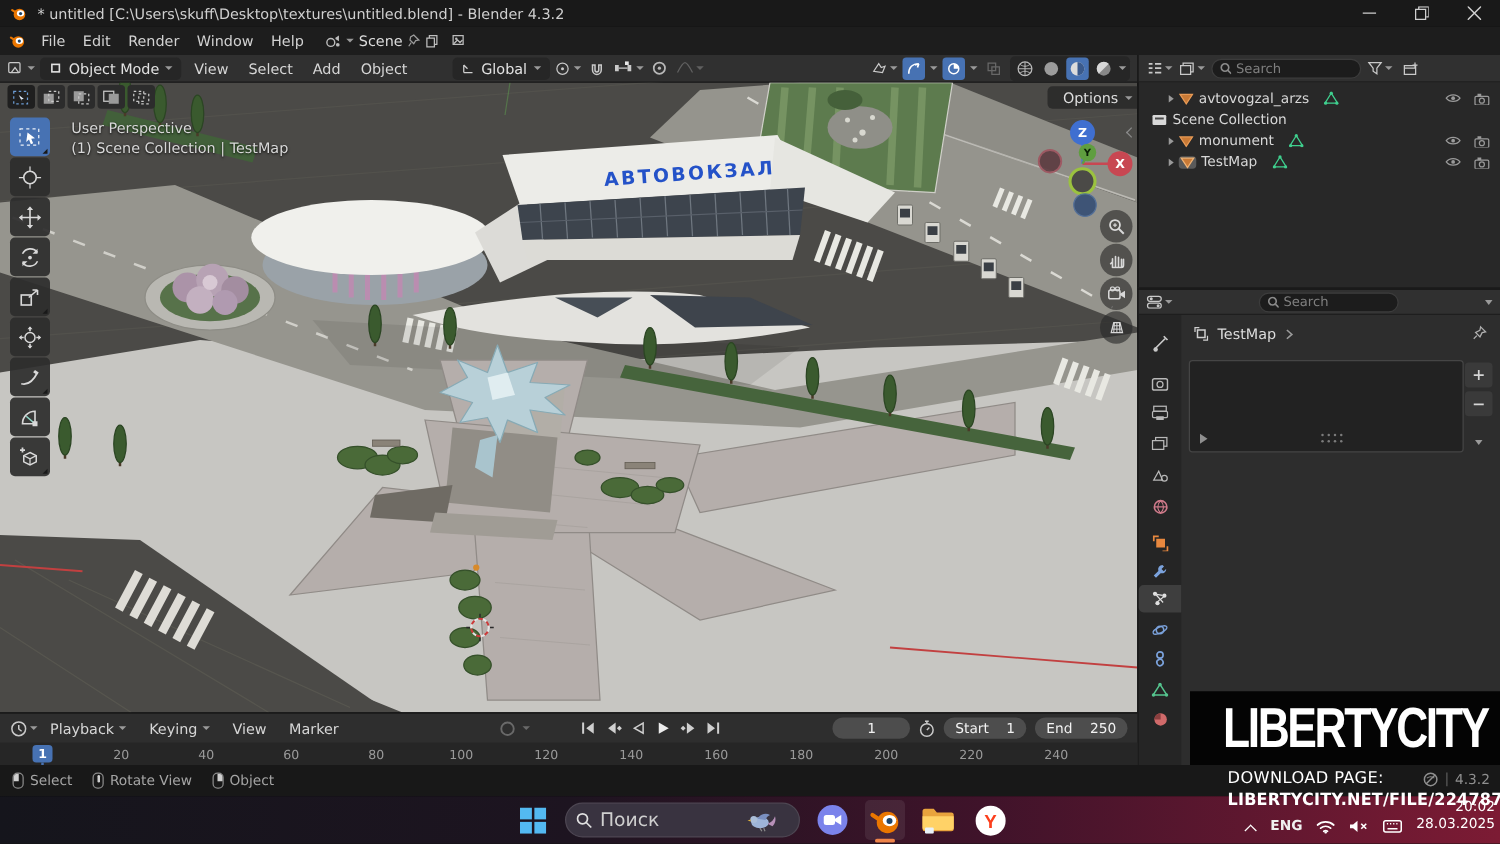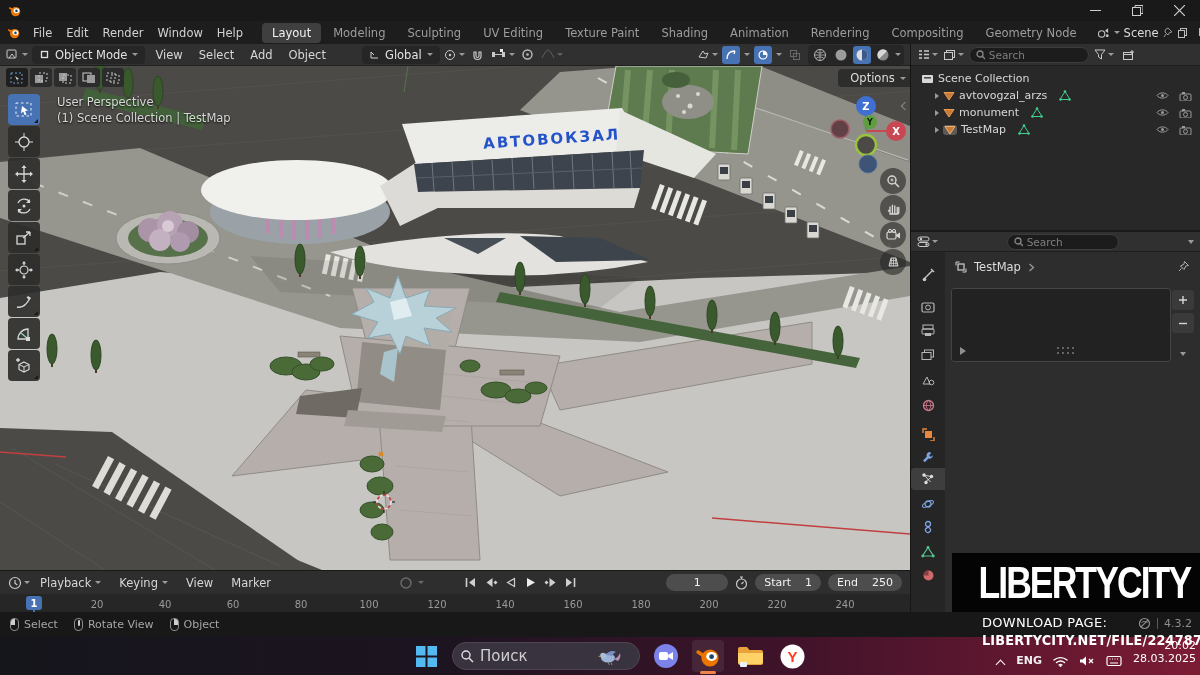--- a/index.html
+++ b/index.html
@@ -110,20 +110,21 @@
 
 <div id="titlebar">
   <span>
       <svg width="14" height="14" viewBox="0 0 24 24">
         <path d="M3 7l8 5" stroke="#ea7600" stroke-width="3" stroke-linecap="round"></path>
         <circle cx="13" cy="13" r="8" fill="#ea7600"></circle>
         <ellipse cx="14.5" cy="11.5" rx="5" ry="4.2" fill="#fff"></ellipse>
         <circle cx="14.5" cy="11.8" r="2.2" fill="#1f4468"></circle>
       </svg>
     </span>
+  <span>* untitled [C:\Users\skuff\Desktop\textures\untitled.blend] - Blender 4.3.2</span>
   <div class="winbtns">
     <div class="wbtn">
         <svg width="11" height="11">
           <line x1="0" y1="5.5" x2="11" y2="5.5" stroke="#cfcfcf" stroke-width="1"></line>
         </svg>
       </div>
     <div class="wbtn">
         <svg width="11" height="11">
           <rect x="0.5" y="2.5" width="8" height="8" fill="none" stroke="#cfcfcf"></rect>
           <path d="M3 2.5V.5h8v8h-2" fill="none" stroke="#cfcfcf"></path>
@@ -144,32 +145,20 @@
         <circle cx="13" cy="13" r="8" fill="#ea7600"></circle>
         <ellipse cx="14.5" cy="11.5" rx="5" ry="4.2" fill="#fff"></ellipse>
         <circle cx="14.5" cy="11.8" r="2.2" fill="#1f4468"></circle>
       </svg>
     </span>
   <span class="menu">File</span>
   <span class="menu">Edit</span>
   <span class="menu">Render</span>
   <span class="menu">Window</span>
   <span class="menu">Help</span>
-  <div class="tabs">
-    <span class="tab active">Layout</span>
-    <span class="tab">Modeling</span>
-    <span class="tab">Sculpting</span>
-    <span class="tab">UV Editing</span>
-    <span class="tab">Texture Paint</span>
-    <span class="tab">Shading</span>
-    <span class="tab">Animation</span>
-    <span class="tab">Rendering</span>
-    <span class="tab">Compositing</span>
-    <span class="tab">Geometry Node</span>
-  </div>
   <div class="idwidget">
     <svg width="13" height="12" viewBox="0 0 14 12">
         <circle cx="5" cy="7" r="3.4" fill="none" stroke="#bdbdbd" stroke-width="1.2"></circle>
         <path d="M9 3l3-2v5l-3-2z" fill="#bdbdbd"></path>
         <circle cx="11" cy="9" r="1.6" fill="#bdbdbd"></circle>
       </svg>
     <span class="chev sm"></span>
     <span>Scene</span>
     <svg width="10" height="11">
         <path d="M5 1l4 4-2.5.5L5 8 2 5l.5-2.5z" fill="none" stroke="#9a9a9a"></path>
@@ -711,27 +700,20 @@
         <span class="chev sm" style="margin-left:2px"></span>
       </span>
     <span class="icbtn">
         <svg width="13" height="12">
           <rect x="1.5" y="3.5" width="9" height="7" fill="none" stroke="#c9c9c9"></rect>
           <path d="M1.5 5.5h9M10 1v4M8 3h4" stroke="#c9c9c9"></path>
         </svg>
       </span>
   </div>
   <div style="padding:4px 0 0 10px">
-    <div class="orow">
-      <svg width="13" height="11">
-          <rect x="1" y="2" width="11" height="8" rx="1" fill="#d8d8d8"></rect>
-          <rect x="3" y="4" width="7" height="1.6" fill="#4a4a4a"></rect>
-        </svg>
-      <span>Scene Collection</span>
-    </div>
     <div class="orow" style="padding-left:14px">
       <span class="ochev"></span>
       <svg width="12" height="10">
           <path d="M1 1.5h10L6 9z" fill="#c97a36" stroke="#e89a55"></path>
         </svg>
       <span>avtovogzal_arzs</span>
       <svg width="12" height="11" style="margin-left:8px">
           <path d="M6 1.5L11 9.5H1z" fill="none" stroke="#3fcf8e"></path>
           <circle cx="6" cy="1.5" r="1.3" fill="#3fcf8e"></circle>
           <circle cx="1.5" cy="9.5" r="1.3" fill="#3fcf8e"></circle>
@@ -741,20 +723,27 @@
         <svg width="13" height="9">
             <path d="M1 4.5C3.5 1 9.5 1 12 4.5 9.5 8 3.5 8 1 4.5z" fill="none" stroke="#9a9a9a"></path>
             <circle cx="6.5" cy="4.5" r="1.5" fill="#9a9a9a"></circle>
           </svg>
         <svg width="13" height="10">
             <rect x="1" y="3" width="11" height="7" rx="1" fill="none" stroke="#9a9a9a"></rect>
             <circle cx="6.5" cy="6.5" r="2" fill="none" stroke="#9a9a9a"></circle>
             <rect x="3" y="1" width="3" height="2" fill="#9a9a9a"></rect>
           </svg>
       </span>
+    </div>
+    <div class="orow">
+      <svg width="13" height="11">
+          <rect x="1" y="2" width="11" height="8" rx="1" fill="#d8d8d8"></rect>
+          <rect x="3" y="4" width="7" height="1.6" fill="#4a4a4a"></rect>
+        </svg>
+      <span>Scene Collection</span>
     </div>
     <div class="orow" style="padding-left:14px">
       <span class="ochev"></span>
       <svg width="12" height="10">
           <path d="M1 1.5h10L6 9z" fill="#c97a36" stroke="#e89a55"></path>
         </svg>
       <span>monument</span>
       <svg width="12" height="11" style="margin-left:8px">
           <path d="M6 1.5L11 9.5H1z" fill="none" stroke="#3fcf8e"></path>
           <circle cx="6" cy="1.5" r="1.3" fill="#3fcf8e"></circle>

